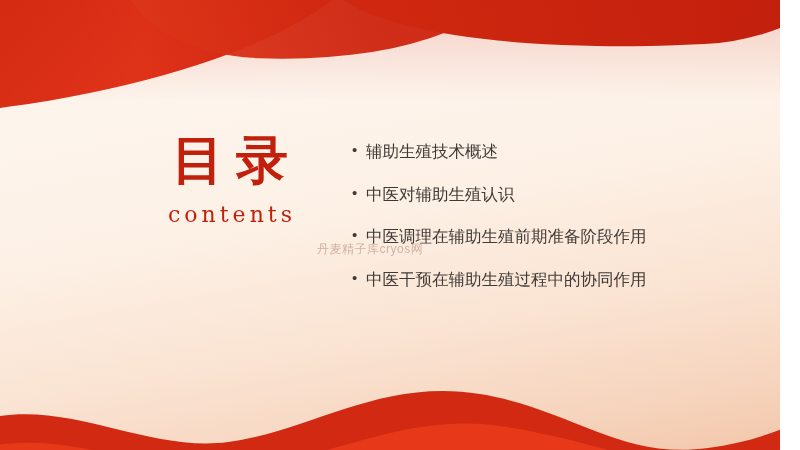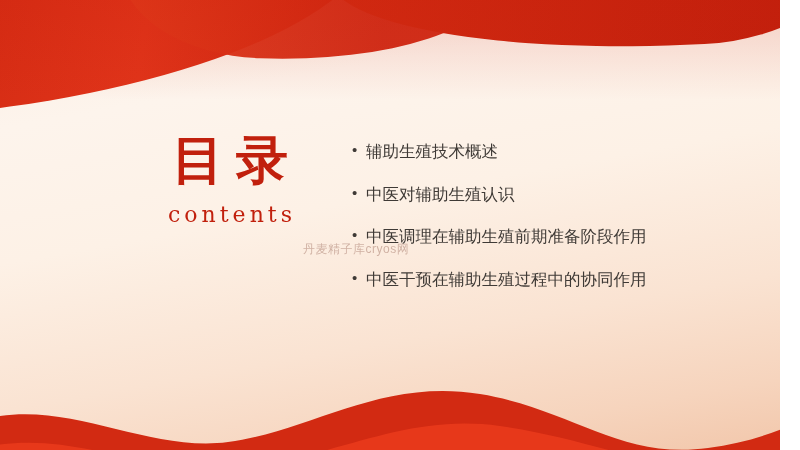--- a/index.html
+++ b/index.html
@@ -110,21 +110,21 @@
     width: 14px;
     font-size: 15px;
     color: #3f3a36;
     line-height: 1.62;
   }
   .bullet .txt {
     flex: 1 1 auto;
   }
   .watermark {
     position: absolute;
-    left: 303px;
+    left: 317px;
     top: 241px;
     font-size: 12px;
     color: #c9a89a;
     opacity: .85;
     letter-spacing: .5px;
     white-space: nowrap;
   }
 </style>
 </head>
 <body>

